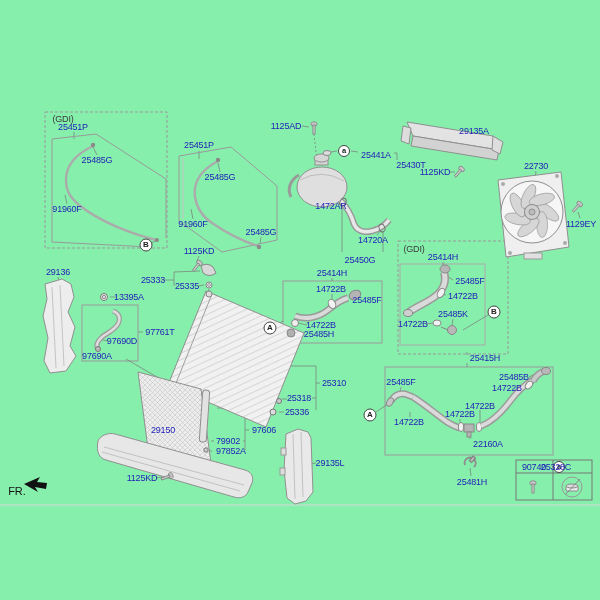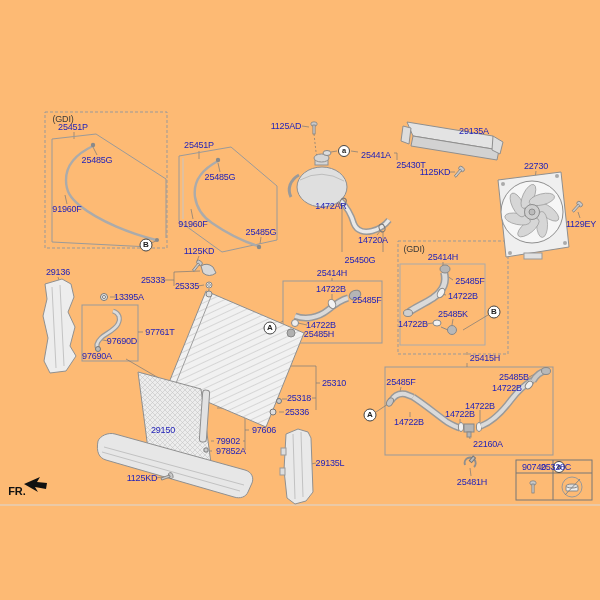--- a/index.html
+++ b/index.html
@@ -1,23 +1,23 @@
 <!DOCTYPE html>
 <html><head>
 <meta charset="utf-8">
 <title>Diagram</title>
 <style>
   html,body{margin:0;padding:0;background:#ffffff;}
-  .stage{position:relative;width:600px;height:600px;background:#fdba74;overflow:hidden;
+  .stage{position:relative;width:600px;height:600px;background:#86efac;overflow:hidden;
          font-family:"Liberation Sans", sans-serif;}
   svg.art{position:absolute;left:0;top:0;}
   .lbl{position:absolute;transform:translate(-50%,-50%);color:#2323b8;font-size:9px;
        font-weight:normal;white-space:nowrap;letter-spacing:-0.2px;line-height:1;}
   .blk{color:#3a3a3a;font-weight:normal;}
-  .fr{color:#111;font-weight:bold;font-size:11px;letter-spacing:0;}
+  .fr{color:#111;font-weight:normal;font-size:11px;letter-spacing:0;}
   .circ{position:absolute;transform:translate(-50%,-50%);width:11px;height:11px;
         border:1px solid #444;border-radius:50%;background:#fff;color:#222;
         font-size:8px;font-weight:bold;text-align:center;line-height:10px;}
   .circ.sm{width:10px;height:10px;font-size:7.5px;line-height:9px;}
 </style>
 </head>
 <body>
 
 <div class="stage">
 

